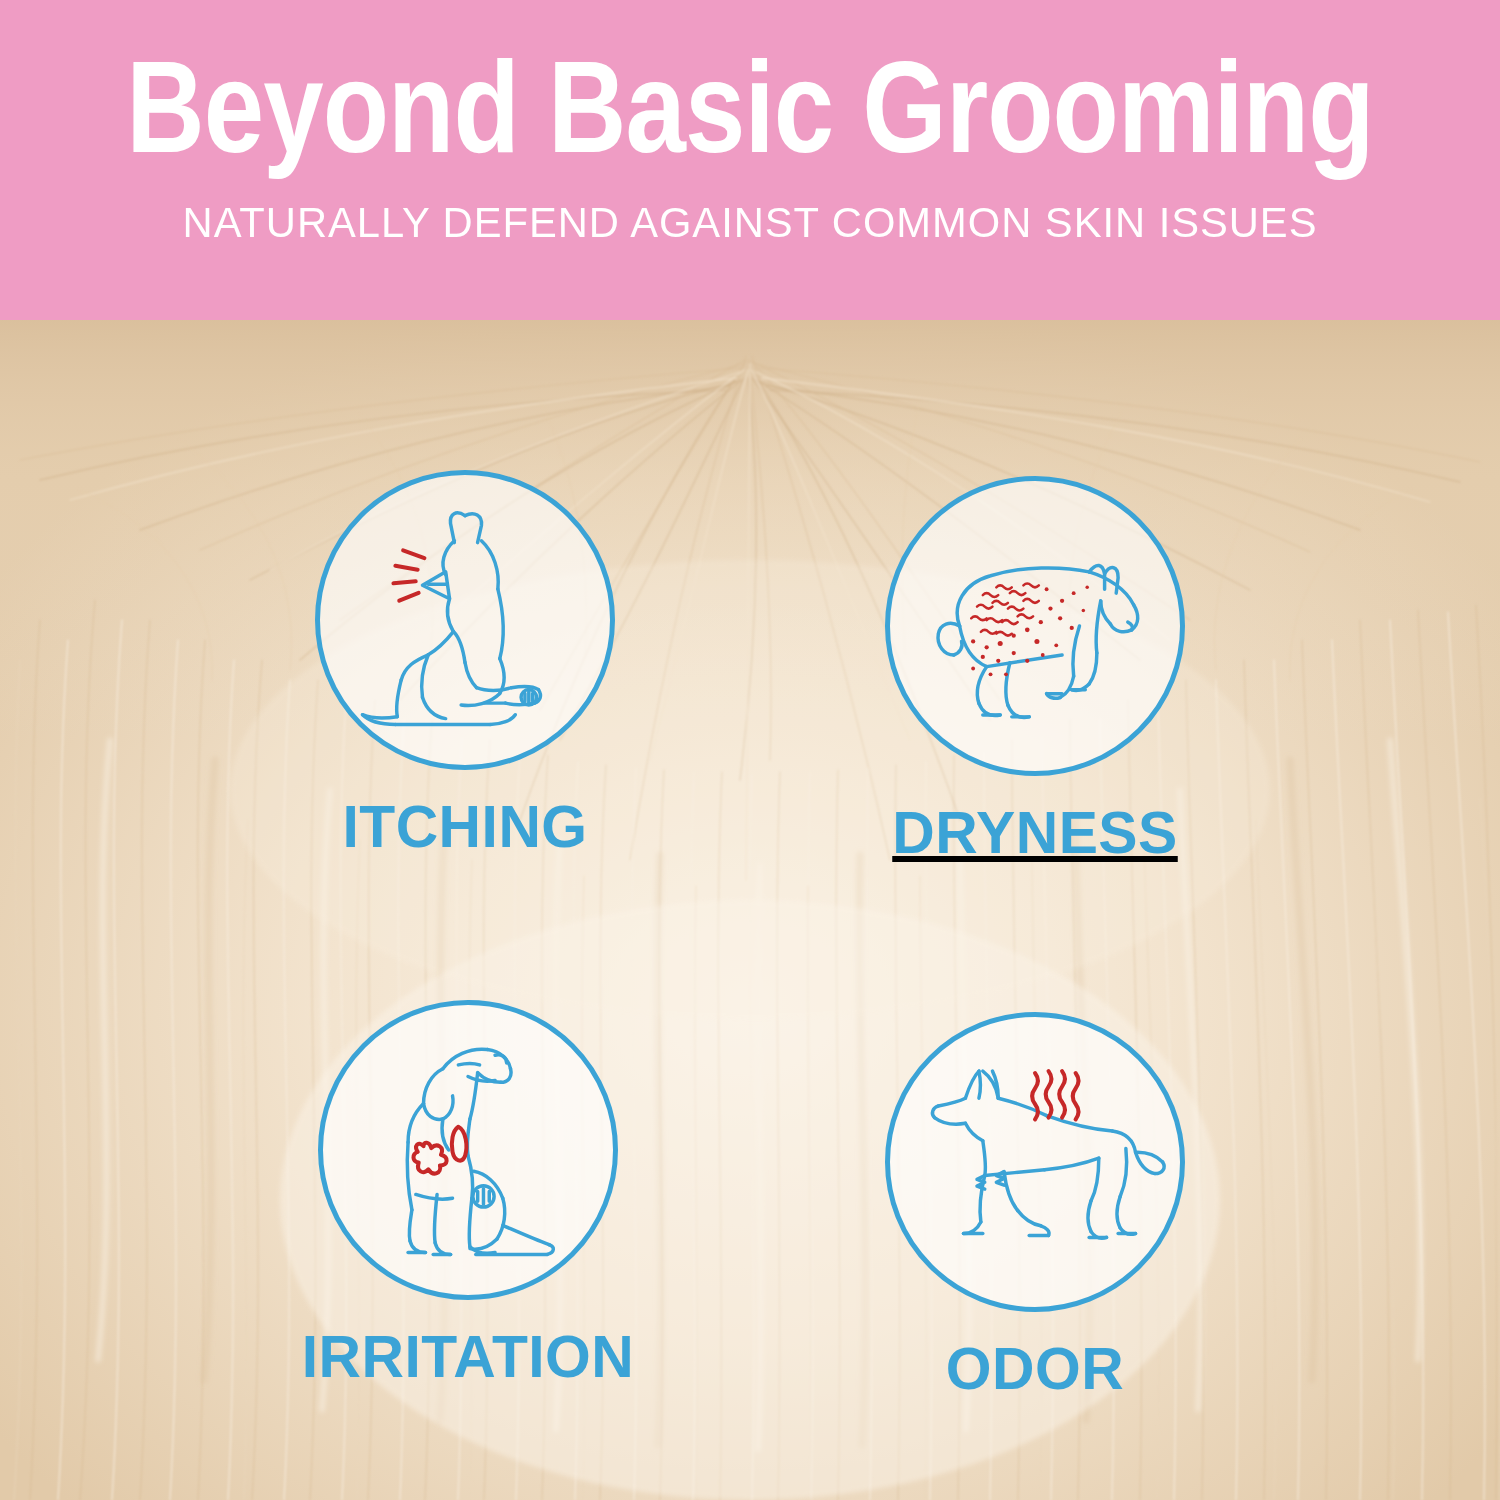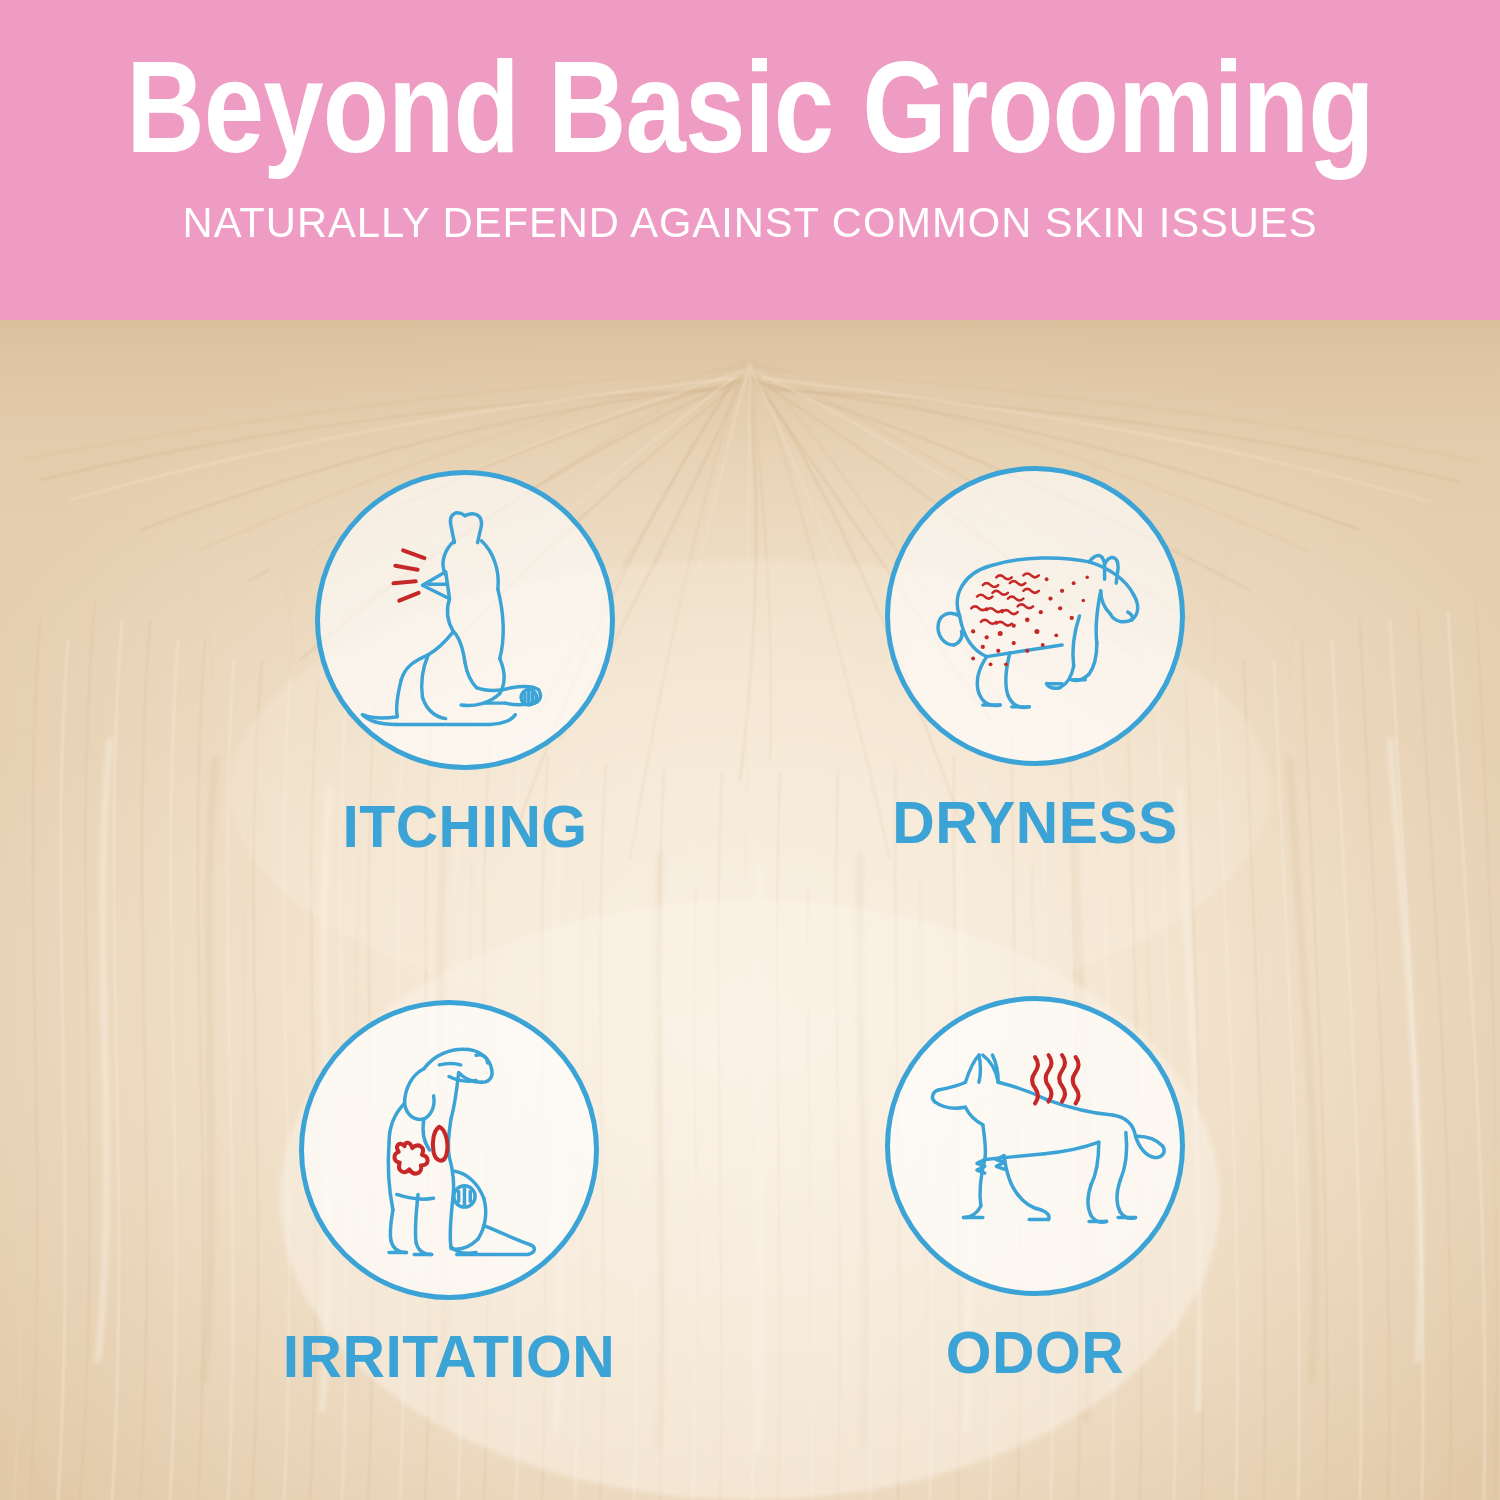--- a/index.html
+++ b/index.html
@@ -67,23 +67,23 @@
 
   
   #grid {
     position:absolute;
     left:0; top:320px;
     width:1500px; height:940px;
     z-index:20;
   }
   .cell { position:absolute; width:560px; }
   .cell-0 { left:185px; top:150px; }
-  .cell-1 { left:755px; top:146px; }
-  .cell-2 { left:169px; top:680px; }
-  .cell-3 { left:755px; top:676px; }
+  .cell-1 { left:755px; top:156px;text-decoration:underline; }
+  .cell-2 { left:188px; top:680px; }
+  .cell-3 { left:755px; top:692px; }
 
   .icon-circle {
     position:relative;
     width:300px; height:300px;
     margin:0 auto;
     border-radius:50%;
     border:5px solid #3BA3D6;
     background:rgba(255,255,255,0.62);
     overflow:hidden;
   }

